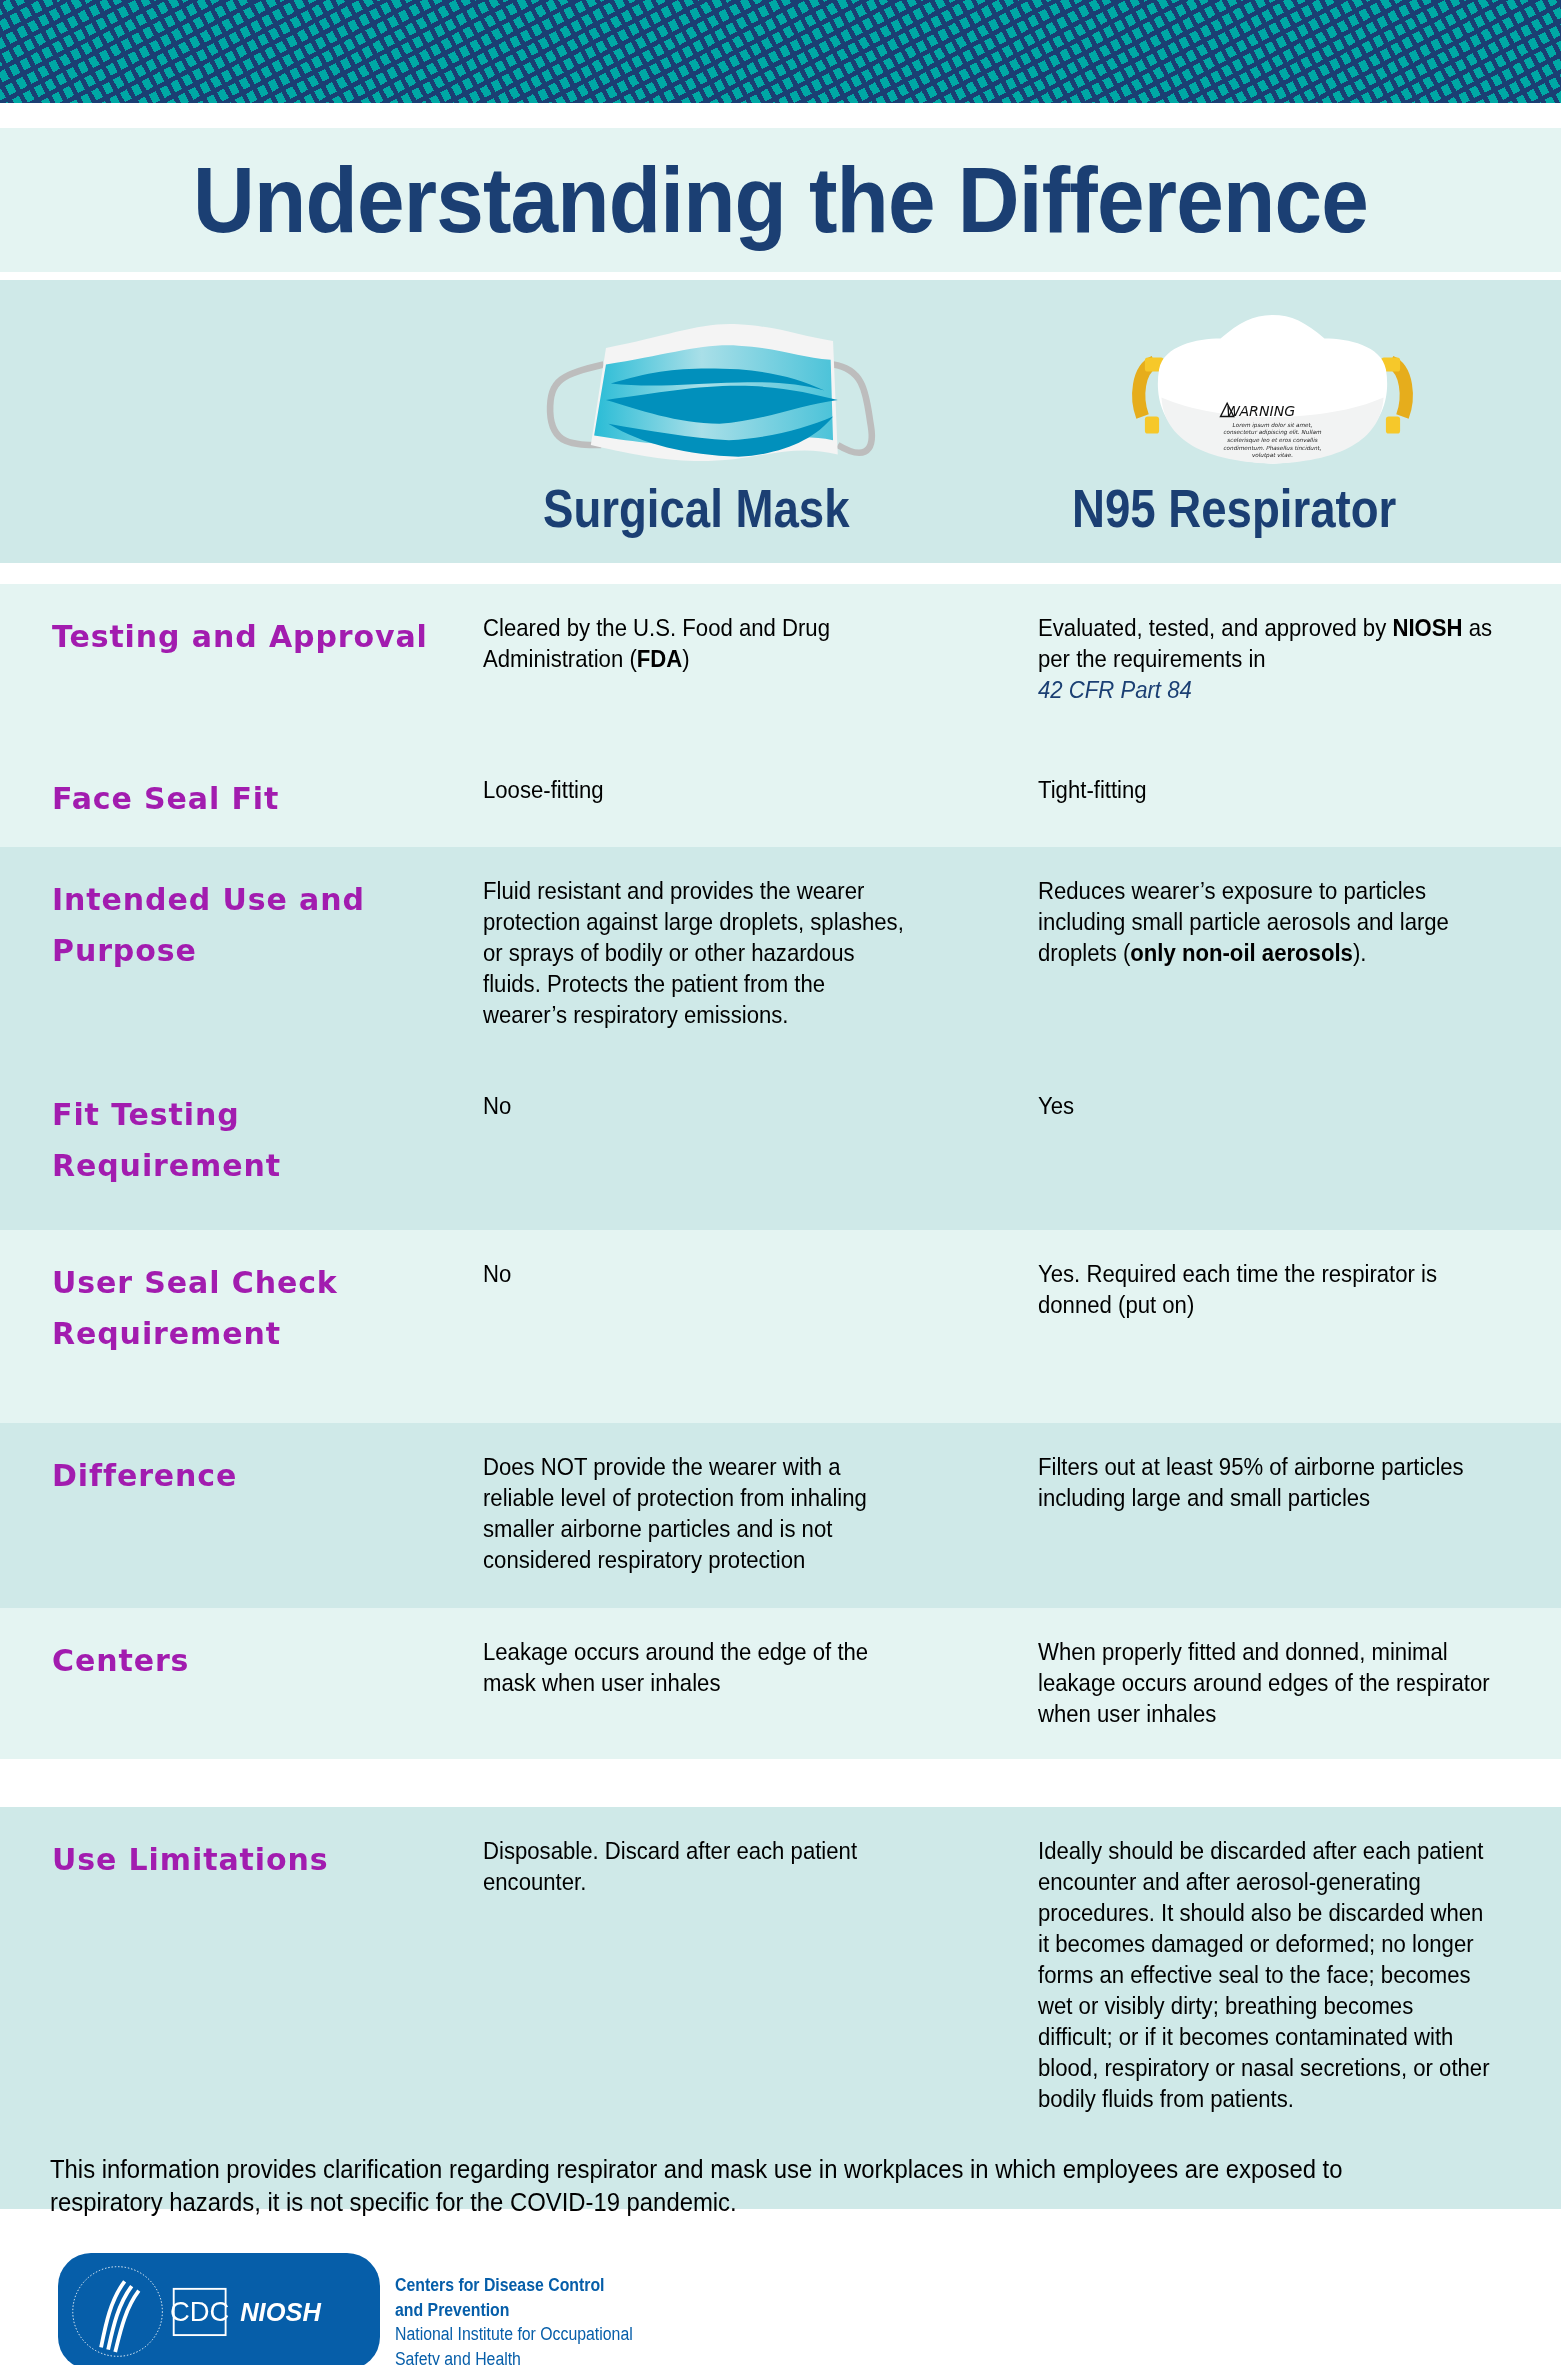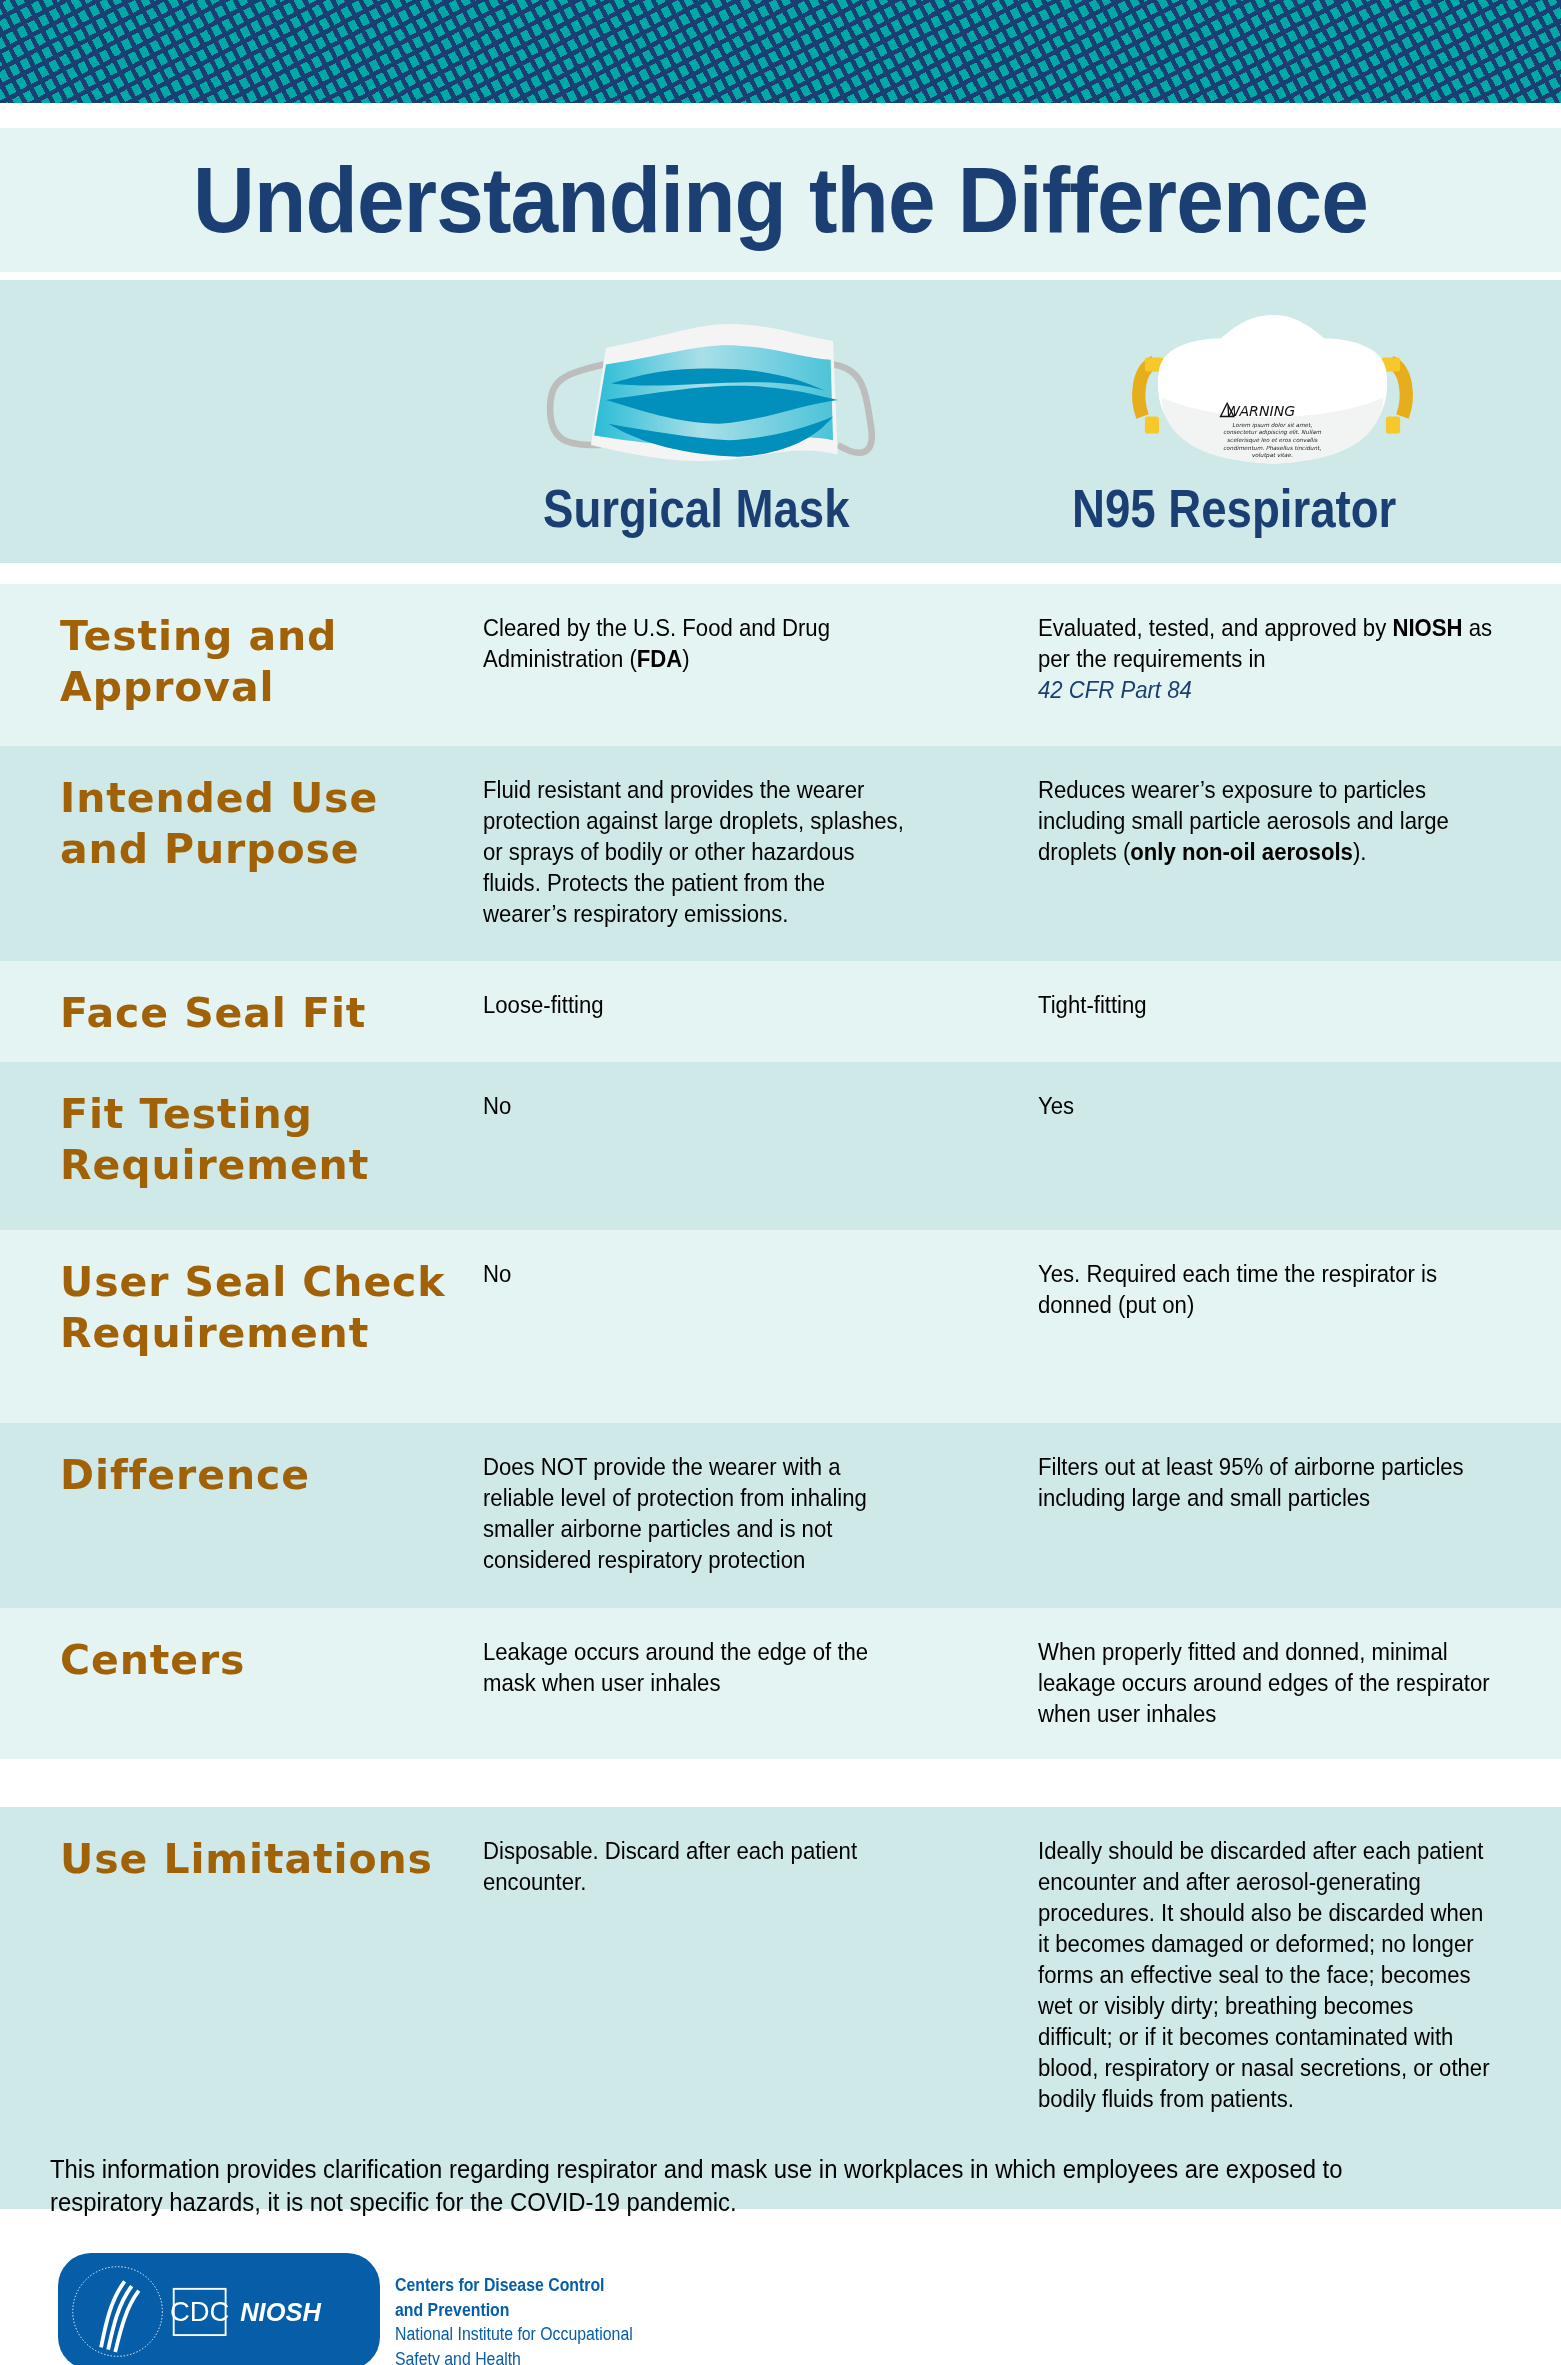--- a/index.html
+++ b/index.html
@@ -31,23 +31,23 @@
     position: absolute; top: 478px; font-weight: 700; font-size: 53px; color: #1b3f73;
     transform: scaleX(0.86); transform-origin: left center; white-space: nowrap;
   }
   .icon-wrap { position: absolute; font-style: italic; }
 
   .table { position: absolute; left: 0; top: 584px; width: 1561px; }
   .row { position: relative; width: 1561px; }
   .row.light { background: #e4f4f2; }
   .row.dark { background: #cfe9e8; }
   .row-label {
-    position: absolute; left: 60px; top: 27.4px; width: 407px;
-    font-family: "DejaVu Sans", sans-serif; font-weight: 700; font-size: 41px;
-    line-height: 51px; color: #a16207; letter-spacing: 0.9px;
+    position: absolute; left: 52px; top: 27.4px; width: 407px;
+    font-family: "DejaVu Sans", sans-serif; font-weight: 700; font-size: 30px;
+    line-height: 51px; color: #a21caf; letter-spacing: 0.9px;
   }
   .cell {
     position: absolute; top: 28px; width: 473px;
     font-size: 24.6px; line-height: 31px; color: #000;
     transform: scaleX(0.9); transform-origin: left top;
   }
   .cell.c1 { left: 483px; }
   .cell.c2 { left: 1038px; width: 506px; }
   .cell b { font-weight: 700; }
   .cell .cfr { color: #1b3f73; font-style: italic; }
@@ -124,30 +124,30 @@
 <div class="col-head" style="left:1072px;">N95 Respirator</div>
 
 <div class="table">
 
   <div class="row light" style="height:162px;">
     <div class="row-label">Testing and Approval</div>
     <div class="cell c1"><span>Cleared by the U.S. Food and Drug Administration (</span><b>FDA</b><span>)</span></div>
     <div class="cell c2"><span>Evaluated, tested, and approved by </span><b>NIOSH</b><span> as per the requirements in </span><br><span class="cfr">42 CFR Part 84</span></div>
   </div>
 
+  <div class="row light" style="height:101px;">
+    <div class="row-label">Face Seal Fit</div>
+    <div class="cell c1">Loose-fitting</div>
+    <div class="cell c2">Tight-fitting</div>
+  </div>
+
   <div class="row dark" style="height:215px;">
     <div class="row-label">Intended Use and Purpose</div>
     <div class="cell c1">Fluid resistant and provides the wearer protection against large droplets, splashes, or sprays of bodily or other hazardous fluids. Protects the patient from the wearer’s respiratory emissions.</div>
     <div class="cell c2"><span>Reduces wearer’s exposure to particles including small particle aerosols and large droplets (</span><b>only non-oil aerosols</b><span>).</span></div>
-  </div>
-
-  <div class="row light" style="height:101px;">
-    <div class="row-label">Face Seal Fit</div>
-    <div class="cell c1">Loose-fitting</div>
-    <div class="cell c2">Tight-fitting</div>
   </div>
 
   <div class="row dark" style="height:168px;">
     <div class="row-label">Fit Testing Requirement</div>
     <div class="cell c1">No</div>
     <div class="cell c2">Yes</div>
   </div>
 
   <div class="row light" style="height:193px;">
     <div class="row-label">User Seal Check Requirement</div>

